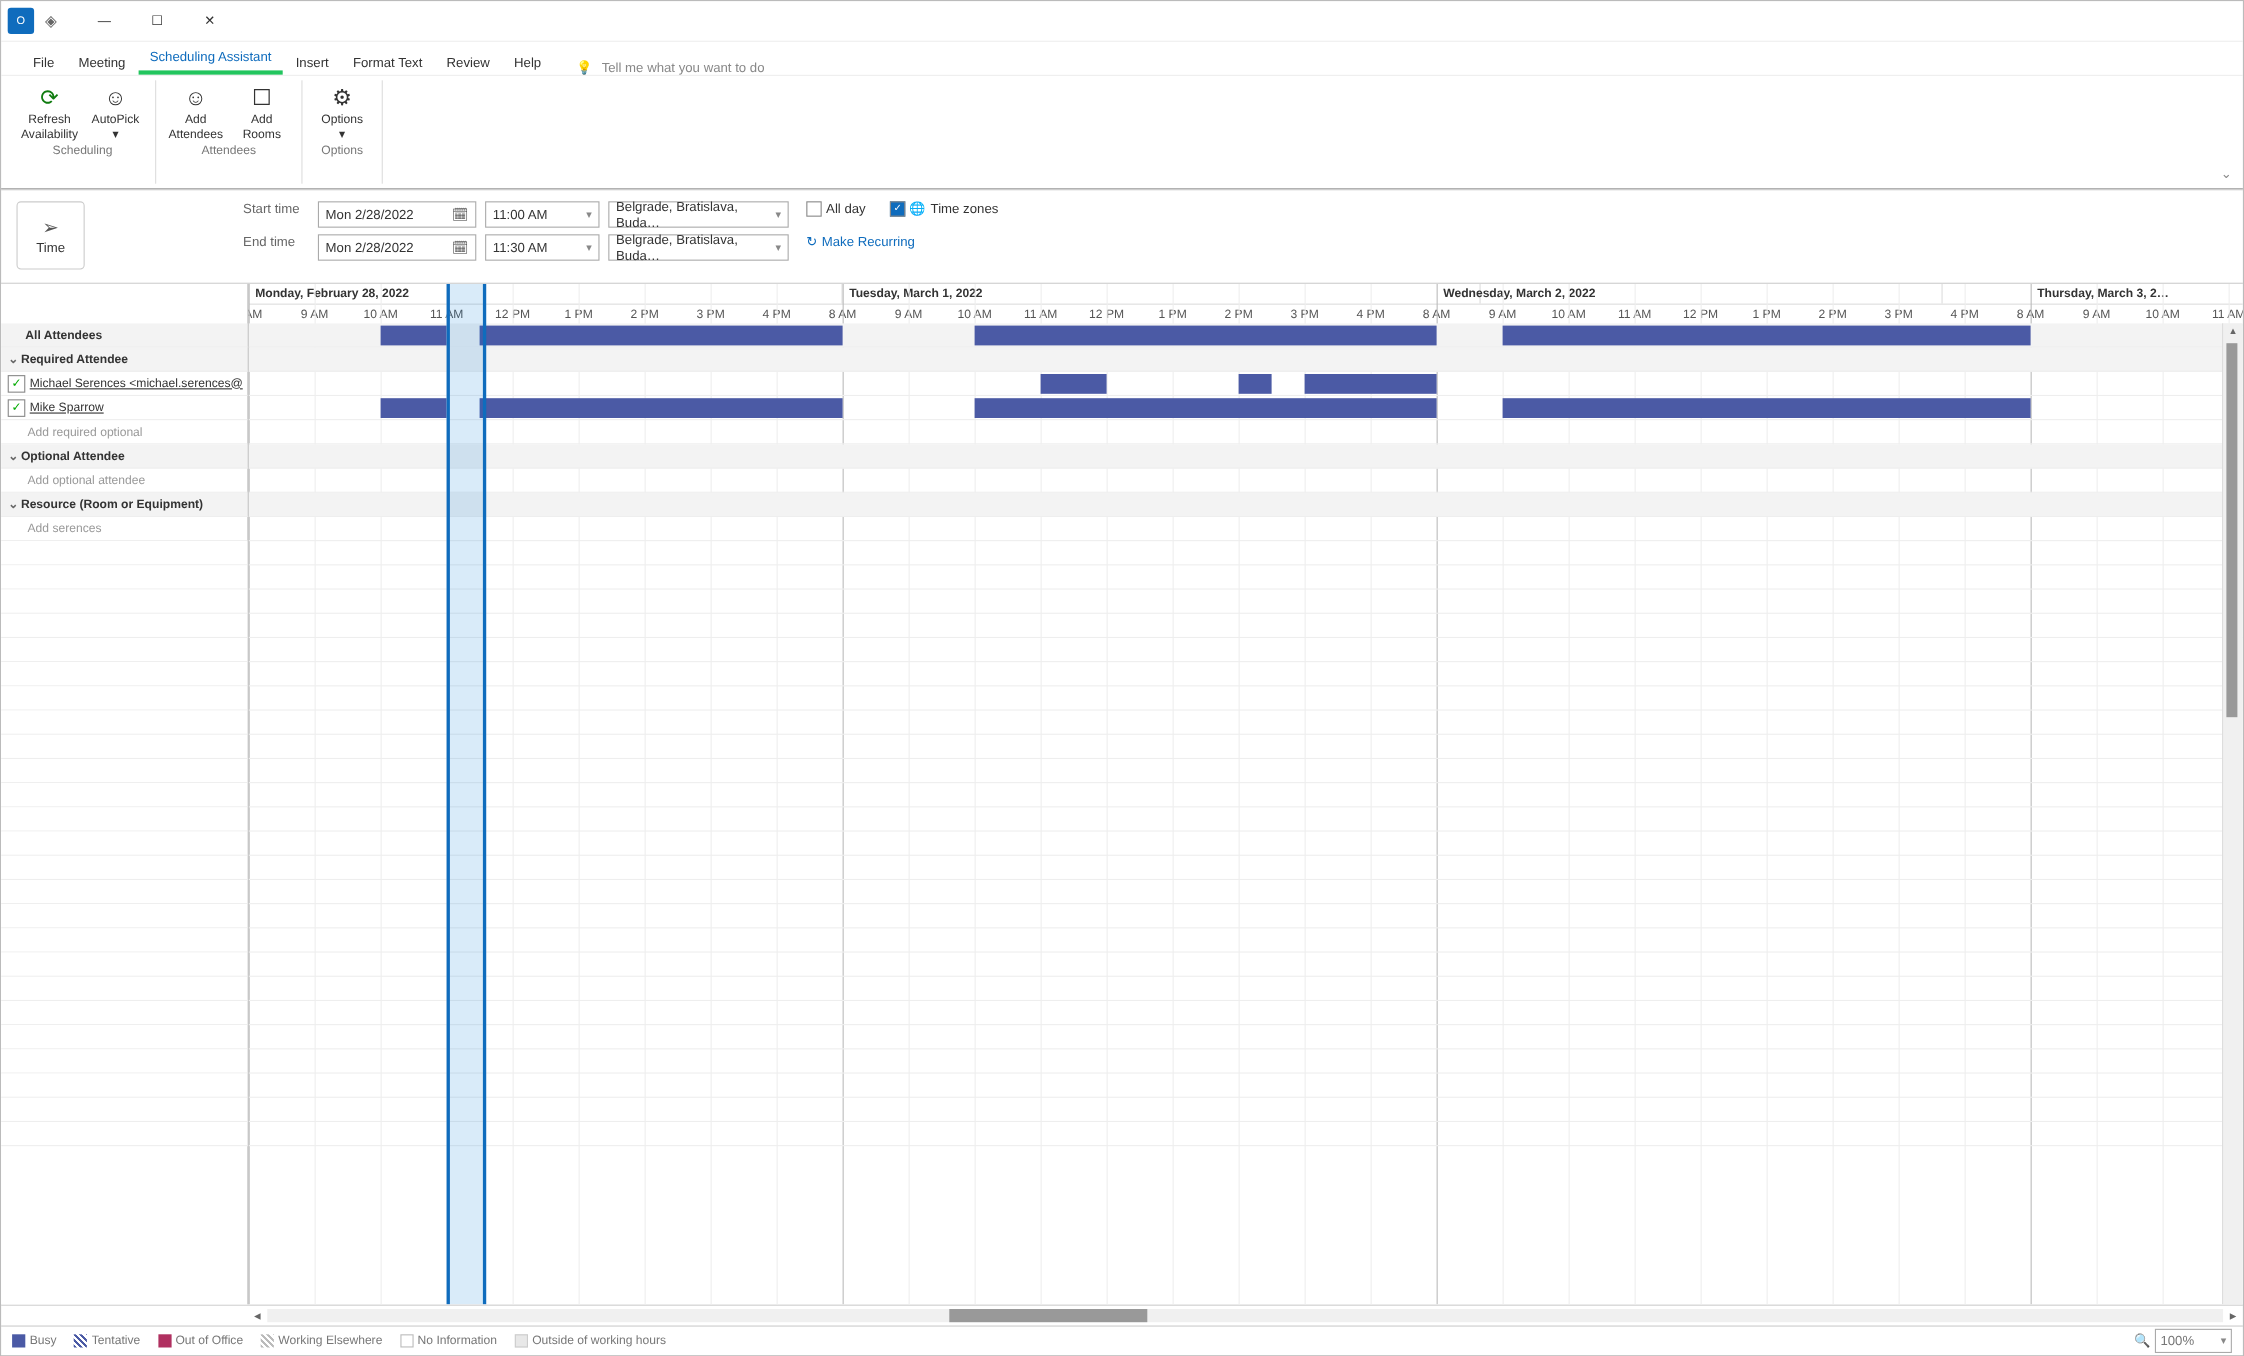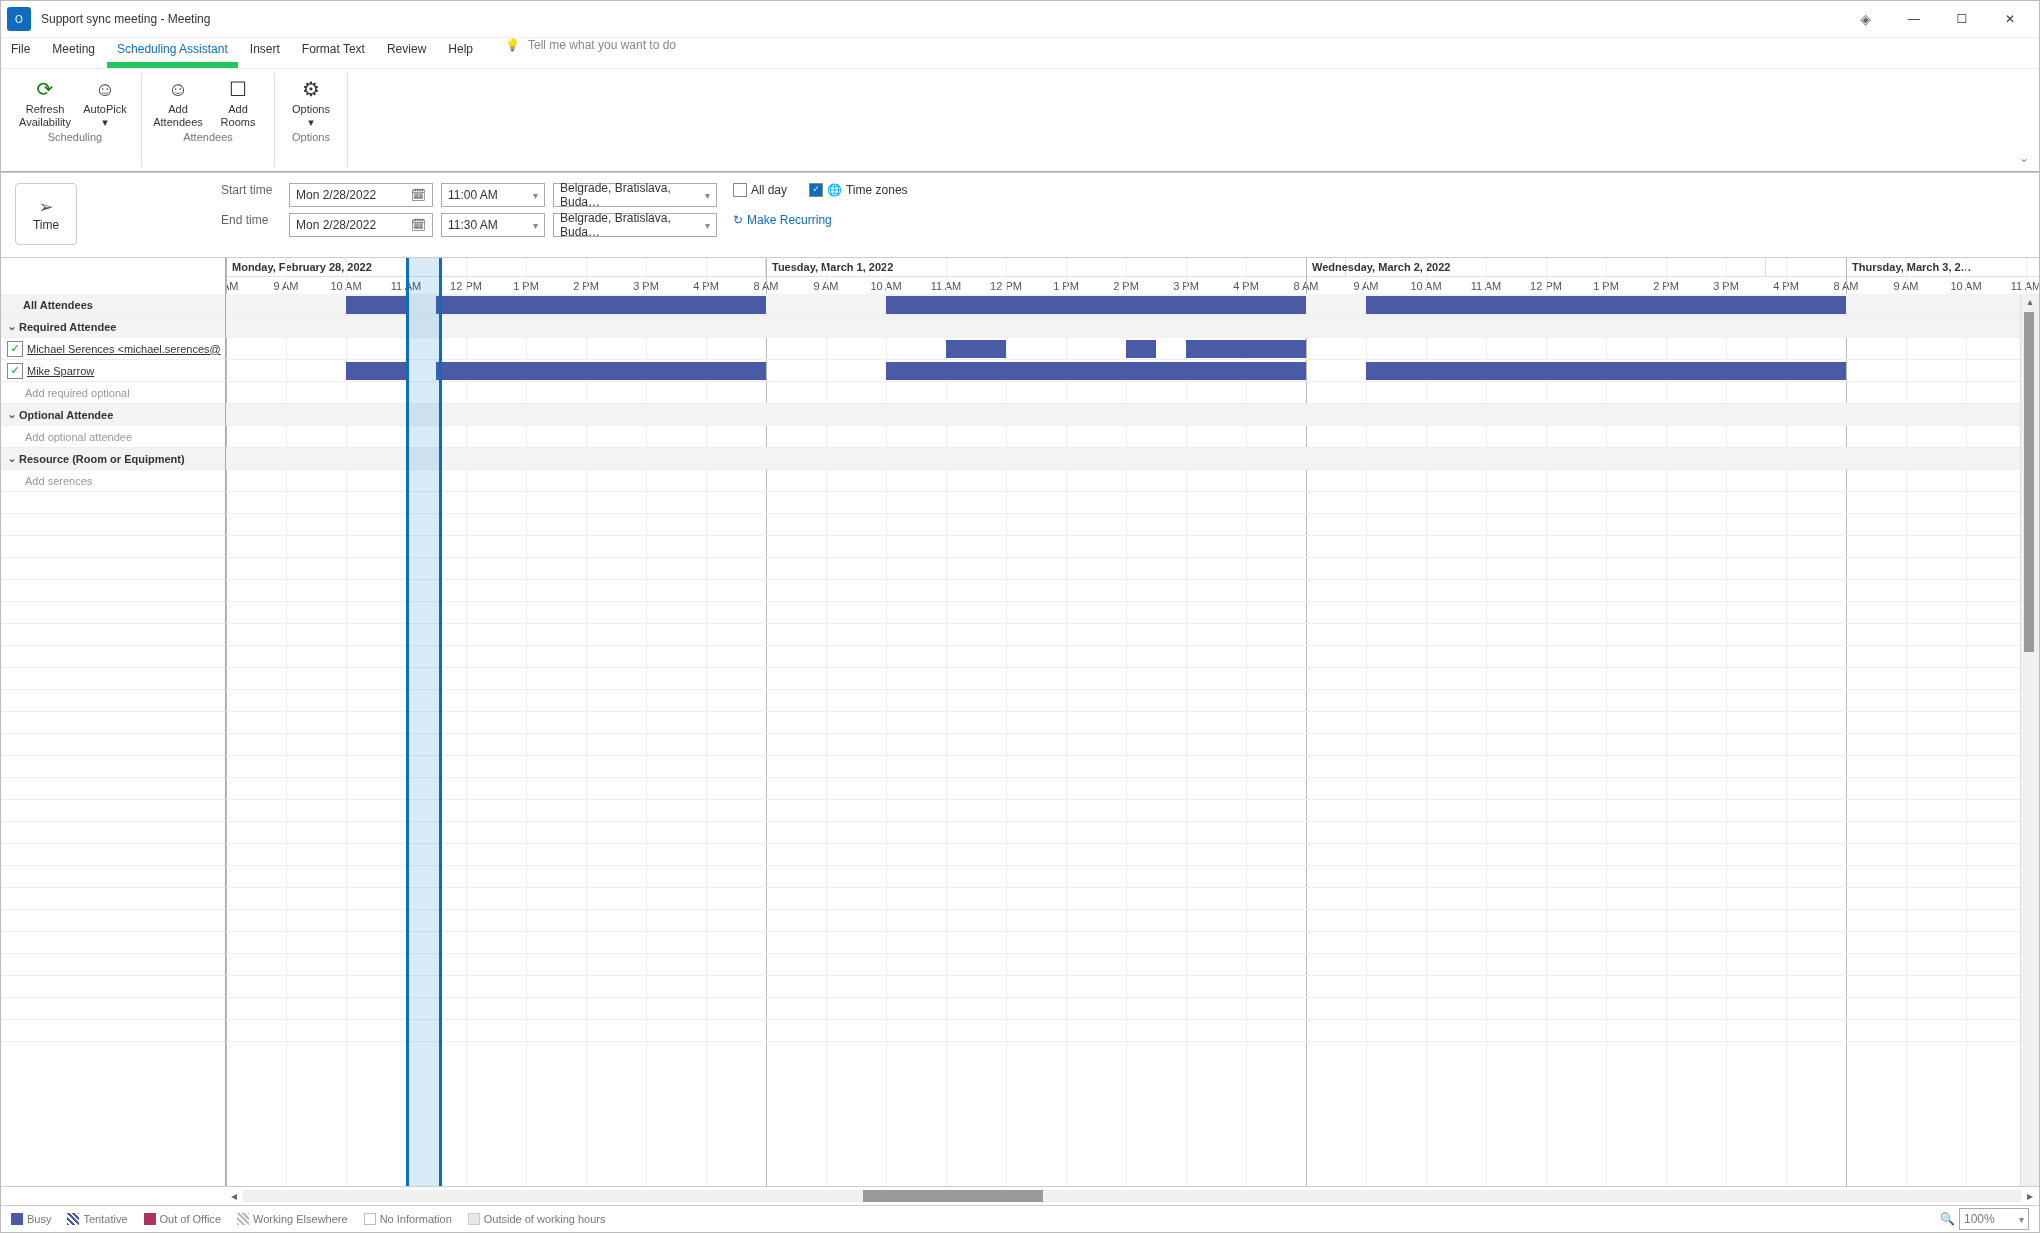--- a/index.html
+++ b/index.html
@@ -5,23 +5,23 @@
 html,body{margin:0;padding:0;font-family:"Segoe UI",Tahoma,sans-serif;font-size:12px;color:#333;background:#fff;overflow:hidden}
 .window{position:relative;width:2040px;height:1233px;border:1px solid #bbb;box-sizing:border-box;display:flex;flex-direction:column}
 
 .titlebar{height:36px;display:flex;align-items:center;padding:0 6px;border-bottom:1px solid #eee}
 .titlebar .appicon{width:24px;height:24px;background:#0f6cbd;border-radius:3px;margin-right:10px;display:flex;align-items:center;justify-content:center;color:#fff;font-size:10px}
 .titlebar .title{flex:1}
 .titlebar .sysbtns{display:flex;gap:2px}
 .titlebar .sysbtn{width:46px;height:28px;display:flex;align-items:center;justify-content:center}
 .titlebar .diamond{margin-right:20px;font-size:14px;color:#666}
 
-.menurow{height:30px;display:flex;align-items:flex-start;padding:0 0;gap:2px}
+.menurow{height:30px;display:flex;align-items:flex-end;padding:0 19px;gap:2px}
 .menuitem{padding:4px 10px}
-.menuitem.active{border-bottom:7px solid #22c55e;color:#0f6cbd;padding-bottom:6px}
+.menuitem.active{border-bottom:4px solid #22c55e;color:#0f6cbd;padding-bottom:6px}
 .tellme{margin-left:20px;display:flex;align-items:center;gap:8px;color:#888}
 
 .ribbon{height:94px;border-top:1px solid #eee;border-bottom:1px solid #aaa;display:flex;padding:4px 8px;position:relative}
 .rgroup{display:flex;flex-direction:column;align-items:center;border-right:1px solid #ddd;padding:0 8px}
 .rgroup:last-child{border-right:none}
 .rgroup .btns{display:flex;gap:4px}
 .rbtn{width:56px;display:flex;flex-direction:column;align-items:center;justify-content:flex-start;padding-top:2px;font-size:11px;line-height:13px;text-align:center}
 .rbtn .ico{height:28px;display:flex;align-items:center;justify-content:center;font-size:20px}
 .rgroup .glabel{font-size:11px;color:#777;margin-top:2px}
 .ribbon .chev{position:absolute;right:10px;bottom:6px;color:#888}
@@ -95,21 +95,20 @@
 .swatch.offhrs{background:#e8e8e8;border:1px solid #ccc;box-sizing:border-box}
 .legend .zoom{margin-left:auto;display:flex;align-items:center;gap:4px}
 .zoominput{width:60px;height:20px;border:1px solid #aaa;display:flex;align-items:center;justify-content:space-between;padding:0 4px}
 </style>
 </head>
 <body>
 <div class="window">
 
 <div class="titlebar">
   <div class="appicon">O</div>
-  <div class="title">Support sync meeting  -  Meeting</div>
   <div class="diamond">◈</div>
   <div class="sysbtns">
     <div class="sysbtn">—</div>
     <div class="sysbtn">☐</div>
     <div class="sysbtn">✕</div>
   </div>
 </div>
 
 <div class="menurow">
   <div class="menuitem">File</div>

